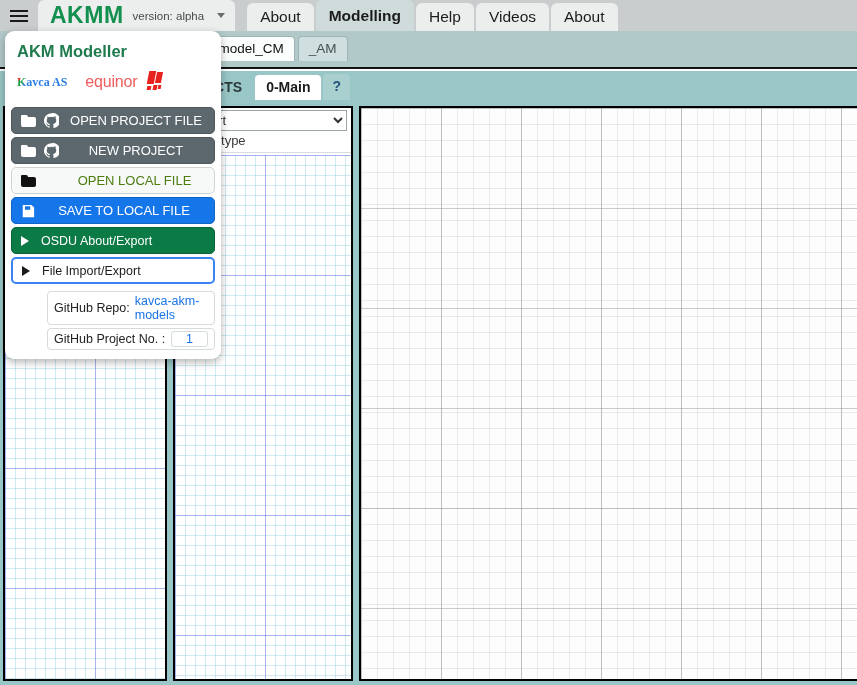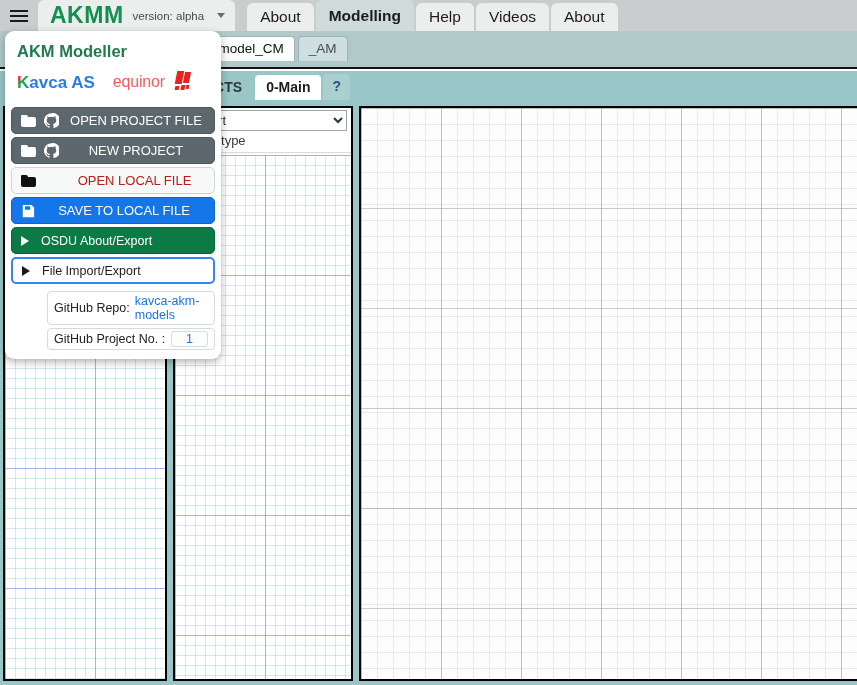--- a/index.html
+++ b/index.html
@@ -148,21 +148,21 @@
     z-index: 50;
   }
   .mp-title {
     font-size: 16.5px; font-weight: bold; color: #1f7a4d;
     padding: 3px 12px 8px;
   }
   .mp-logos {
     display: flex; align-items: center; gap: 18px;
     padding: 2px 12px 12px;
   }
-  .kavca { font-size: 17px; font-weight: bold; color: #2a7de1; line-height: 1; }
+  .kavca { font-size: 12px; font-weight: bold; color: #2a7de1; line-height: 1; font-family: Liberation Serif, serif; }
   .kavca .k {
     display: inline-block;
     background: linear-gradient(135deg,#e8312a 0%,#e8312a 33%,#1aa34a 33%,#1aa34a 66%,#2a7de1 66%);
     -webkit-background-clip: text; background-clip: text; color: transparent;
     font-weight: bold;
   }
   .equinor { display: flex; align-items: center; gap: 3px; }
   .equinor-word { font-size: 16px; color: #f05c5c; letter-spacing: -0.2px; }
   .equinor-mark { position: relative; width: 24px; height: 22px; }
   .eq-p1 {
@@ -179,21 +179,21 @@
 
   .mp-btnwrap { padding: 2px 6px; }
   .mp-btn {
     width: 100%; height: 27px;
     display: flex; align-items: center; gap: 8px;
     border-radius: 5px; padding: 0 9px;
     font-size: 13px; cursor: pointer; border: 1px solid transparent;
     margin-bottom: 3px;
   }
   .mp-btn.dark { background: #5c686e; color: #fff; border-color: #4d575c; }
-  .mp-btn.light { background: #f7f8f8; color: #b91c1c; border: 1px solid #cfd4d4; gap: 28px; }
+  .mp-btn.light { background: #f7f8f8; color: #4d7c0f; border: 1px solid #cfd4d4; gap: 28px; }
   .mp-btn.blue  { background: #1476e8; color: #fff; border-color: #1163c4; }
   .mp-btn.green { background: #0c7a45; color: #fff; border-color: #0a6439; font-size: 12.5px; }
   .mp-btn.outline { background: #ffffff; color: #1b1b1b; border: 2px solid #3b82f6; font-size: 12.5px; }
 
   .icon-folder {
     width: 15px; height: 12px; position: relative; flex: 0 0 auto;
   }
   .icon-folder::before {
     content: ""; position: absolute; left: 0; top: 0; width: 7px; height: 3px;
     background: currentColor; border-radius: 1px 2px 0 0;

